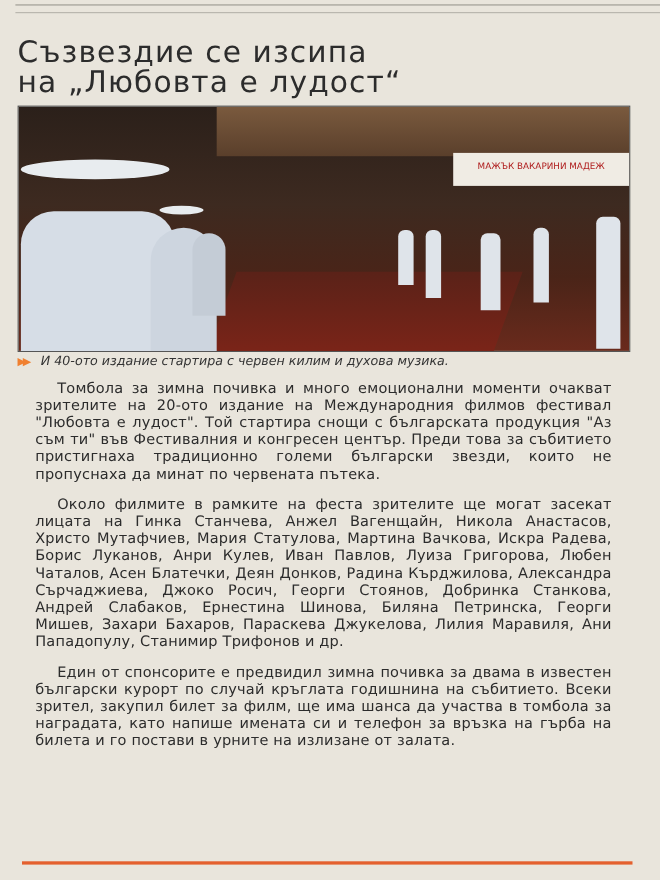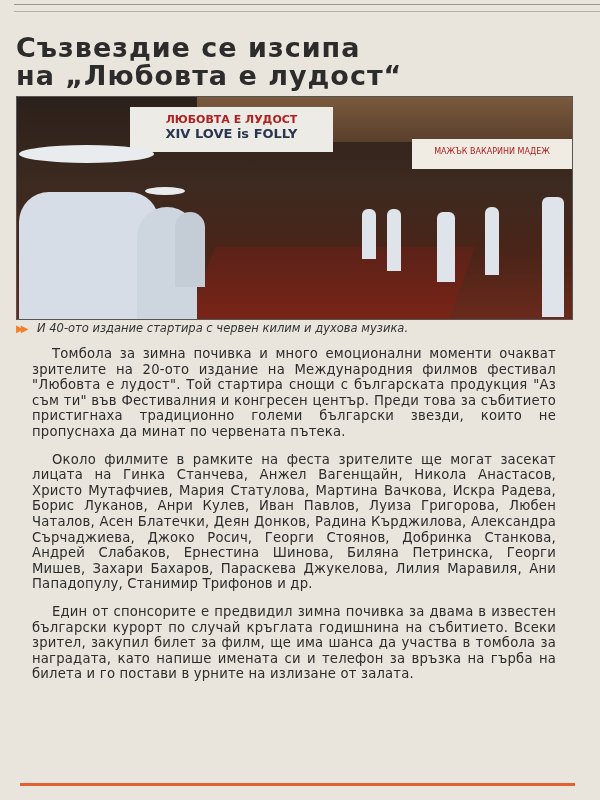--- a/index.html
+++ b/index.html
@@ -9,21 +9,21 @@
     font-family: "DejaVu Sans", sans-serif;
     color: #2a2a2a;
     position: relative;
   }
   .rule-top {
     position: absolute; left: 14px; right: 0; top: 4px; height: 6px;
     border-top: 1px solid #9a978f; border-bottom: 1px solid #b5b2aa;
   }
   .headline {
     position: absolute; left: 16px; top: 34px; width: 560px;
-    font-family: "DejaVu Sans", sans-serif; font-weight: bold;
+    font-family: "DejaVu Sans", sans-serif; font-weight: normal;
     font-size: 27px; line-height: 28px; color: #2c2c2c;
     letter-spacing: 1px;
   }
   .photo {
     position: absolute; left: 16px; top: 96px; width: 555px; height: 222px;
     background: linear-gradient(180deg, #2b201a 0%, #3d2a20 40%, #4a2418 70%, #6a2a1c 100%);
     overflow: hidden; border: 1px solid #555;
   }
   .ceiling { position: absolute; left: 180px; top: 0; width: 375px; height: 45px;
     background: linear-gradient(180deg, #7a5a3e, #5a3f2b); }
@@ -64,24 +64,20 @@
 
 <div class="rule-top"></div>
 
 <div class="headline">
   <div>Съзвездие се изсипа</div>
   <div>на „Любовта е лудост“</div>
 </div>
 
 <div class="photo">
   <div class="ceiling"></div>
-  <div class="banner1">
-    <div>ЛЮБОВТА Е ЛУДОСТ</div>
-    <div class="b2">XIV LOVE is FOLLY</div>
-  </div>
   <div class="banner2">МАЖЪК ВАКАРИНИ МАДЕЖ</div>
   <div class="carpet"></div>
 
   <div class="sailor" style="left:2px;top:95px;width:140px;height:127px;"></div>
   <div class="cap" style="left:2px;top:48px;width:135px;height:18px;"></div>
   <div class="sailor" style="left:-10px;top:60px;width:0;height:0;"></div>
   <div class="sailor" style="left:120px;top:110px;width:60px;height:112px;background:#cdd5df;"></div>
   <div class="cap" style="left:128px;top:90px;width:40px;height:8px;"></div>
   <div class="sailor" style="left:158px;top:115px;width:30px;height:75px;background:#c4ccd6;"></div>
 

